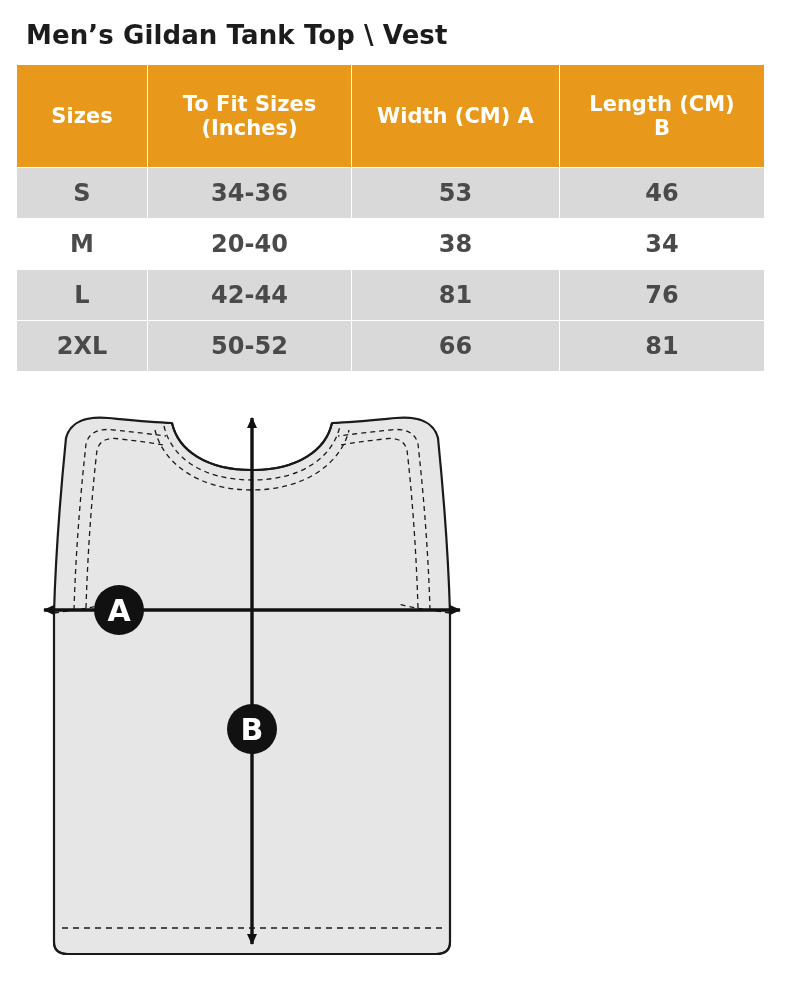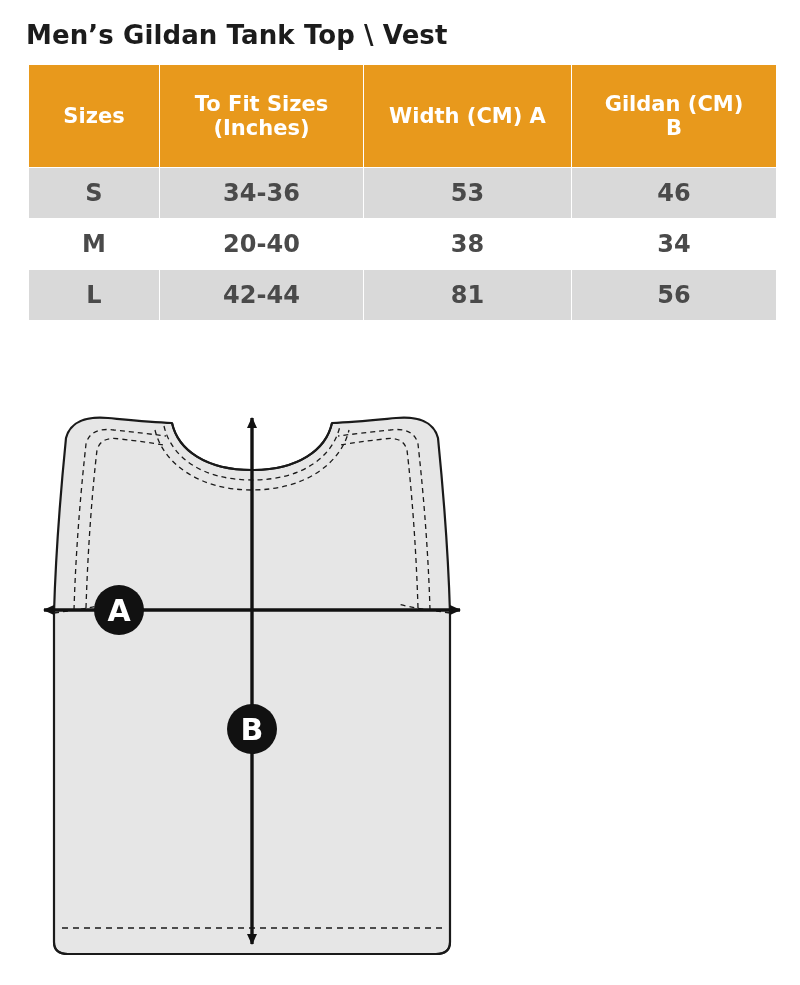--- a/index.html
+++ b/index.html
@@ -25,21 +25,21 @@
     left: 26px;
     top: 20px;
     font-size: 26px;
     font-weight: 700;
     color: #1c1c1c;
     letter-spacing: 0.1px;
     white-space: nowrap;
   }
   table.size-table {
     position: absolute;
-    left: 28px;
+    left: 16px;
     top: 64px;
     width: 748px;
     border-collapse: collapse;
     table-layout: fixed;
   }
   table.size-table th {
     background: #e8991c;
     color: #ffffff;
     font-size: 21px;
     font-weight: 700;
@@ -107,21 +107,21 @@
           <span>Sizes</span>
         </th>
         <th>
           <span>To Fit Sizes</span><br>
           <span>(Inches)</span>
         </th>
         <th>
           <span>Width (CM) A</span>
         </th>
         <th>
-          <span>Gildan  (CM)</span><br>
+          <span>Length  (CM)</span><br>
           <span>B</span>
         </th>
       </tr>
     </thead>
     <tbody>
       <tr class="odd">
         <td>S</td>
         <td>34-36</td>
         <td>53</td>
         <td>46</td>
@@ -129,21 +129,27 @@
       <tr class="even">
         <td>M</td>
         <td>20-40</td>
         <td>38</td>
         <td>34</td>
       </tr>
       <tr class="odd">
         <td>L</td>
         <td>42-44</td>
         <td>81</td>
-        <td>56</td>
+        <td>76</td>
+      </tr>
+      <tr class="odd">
+        <td>2XL</td>
+        <td>50-52</td>
+        <td>66</td>
+        <td>81</td>
       </tr>
     </tbody>
   </table>
 
   <div class="diagram">
     <svg width="800" height="581" viewBox="0 0 800 581" xmlns="http://www.w3.org/2000/svg">
       <defs>
         <marker id="arrowEnd" markerWidth="12" markerHeight="12" refX="10" refY="5" orient="auto" markerUnits="userSpaceOnUse">
           <path d="M0,0 L11,5 L0,10 z" fill="#111111"></path>
         </marker>

